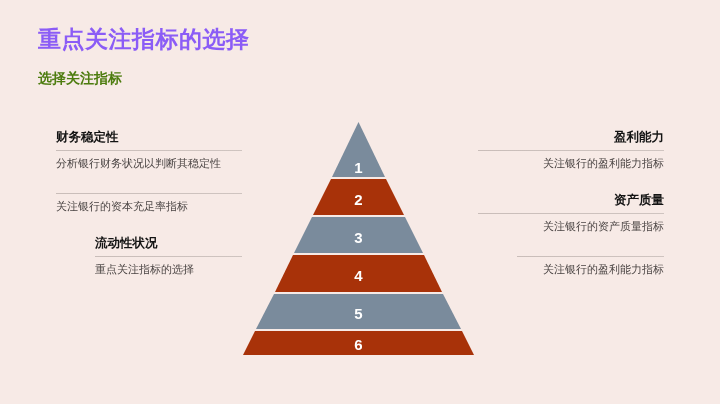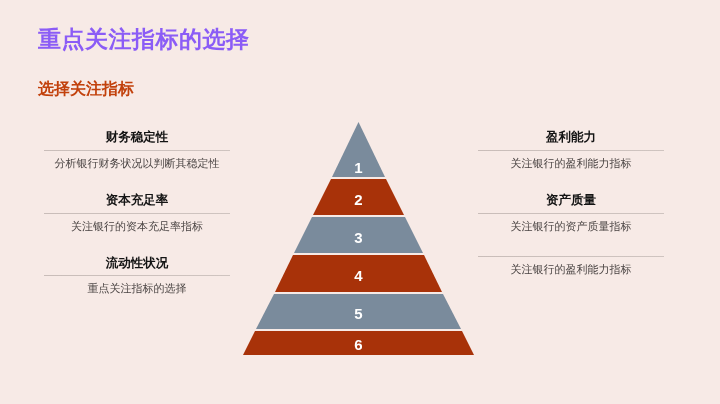--- a/index.html
+++ b/index.html
@@ -35,42 +35,42 @@
   .slide-title {
     font-size: 23px;
     font-weight: bold;
     letter-spacing: 0.5px;
     color: #8b5cf6;
     line-height: 1.15;
     margin: 0;
     white-space: nowrap;
   }
   .slide-subtitle {
-    font-size: 16px;
+    font-size: 14px;
     font-weight: bold;
-    color: #c2410c;
-    margin: 28px 0 0 0;
+    color: #4d7c0f;
+    margin: 18px 0 0 0;
     line-height: 1.15;
     white-space: nowrap;
   }
 
   
   .col {
     position: absolute;
     top: 130px;
     width: 186px;
   }
-  .col-left  { left: 44px;  text-align: center; }
-  .col-right { left: 478px; text-align: center; }
+  .col-left  { left: 56px;  text-align: left; }
+  .col-right { left: 478px; text-align: right; }
 
   .item {
     margin-bottom: 23px;
     position: relative;
   }
-  .item:last-child { margin-bottom: 0; }
+  .item:last-child { margin-bottom: 0; margin-left: 39px; }
 
   .item-title {
     font-size: 12.5px;
     font-weight: bold;
     color: #141414;
     line-height: 1.25;
     margin: 0 0 4px 0;
     white-space: nowrap;
   }
   .item-rule {
@@ -118,21 +118,20 @@
 
   <div class="col col-left">
 
     <div class="item">
       <div class="item-title">财务稳定性</div>
       <div class="item-rule"></div>
       <div class="item-desc">分析银行财务状况以判断其稳定性</div>
     </div>
 
     <div class="item">
-      <div class="item-title">资本充足率</div>
       <div class="item-rule"></div>
       <div class="item-desc">关注银行的资本充足率指标</div>
     </div>
 
     <div class="item">
       <div class="item-title">流动性状况</div>
       <div class="item-rule"></div>
       <div class="item-desc">重点关注指标的选择</div>
     </div>
 

